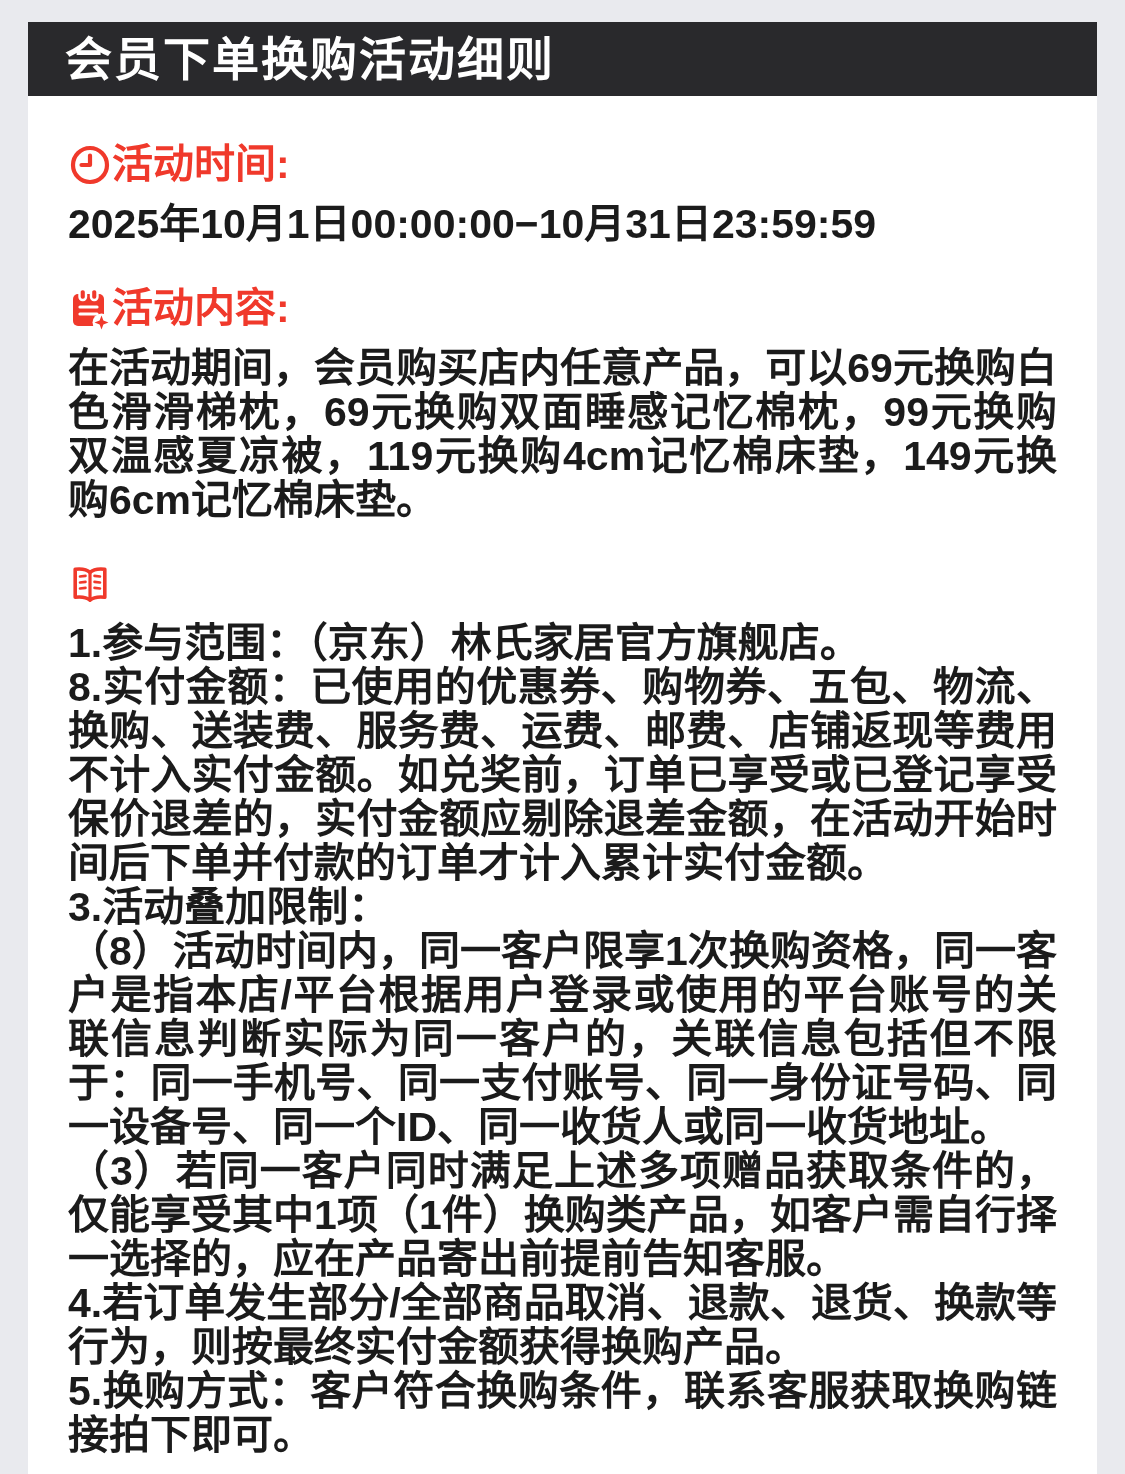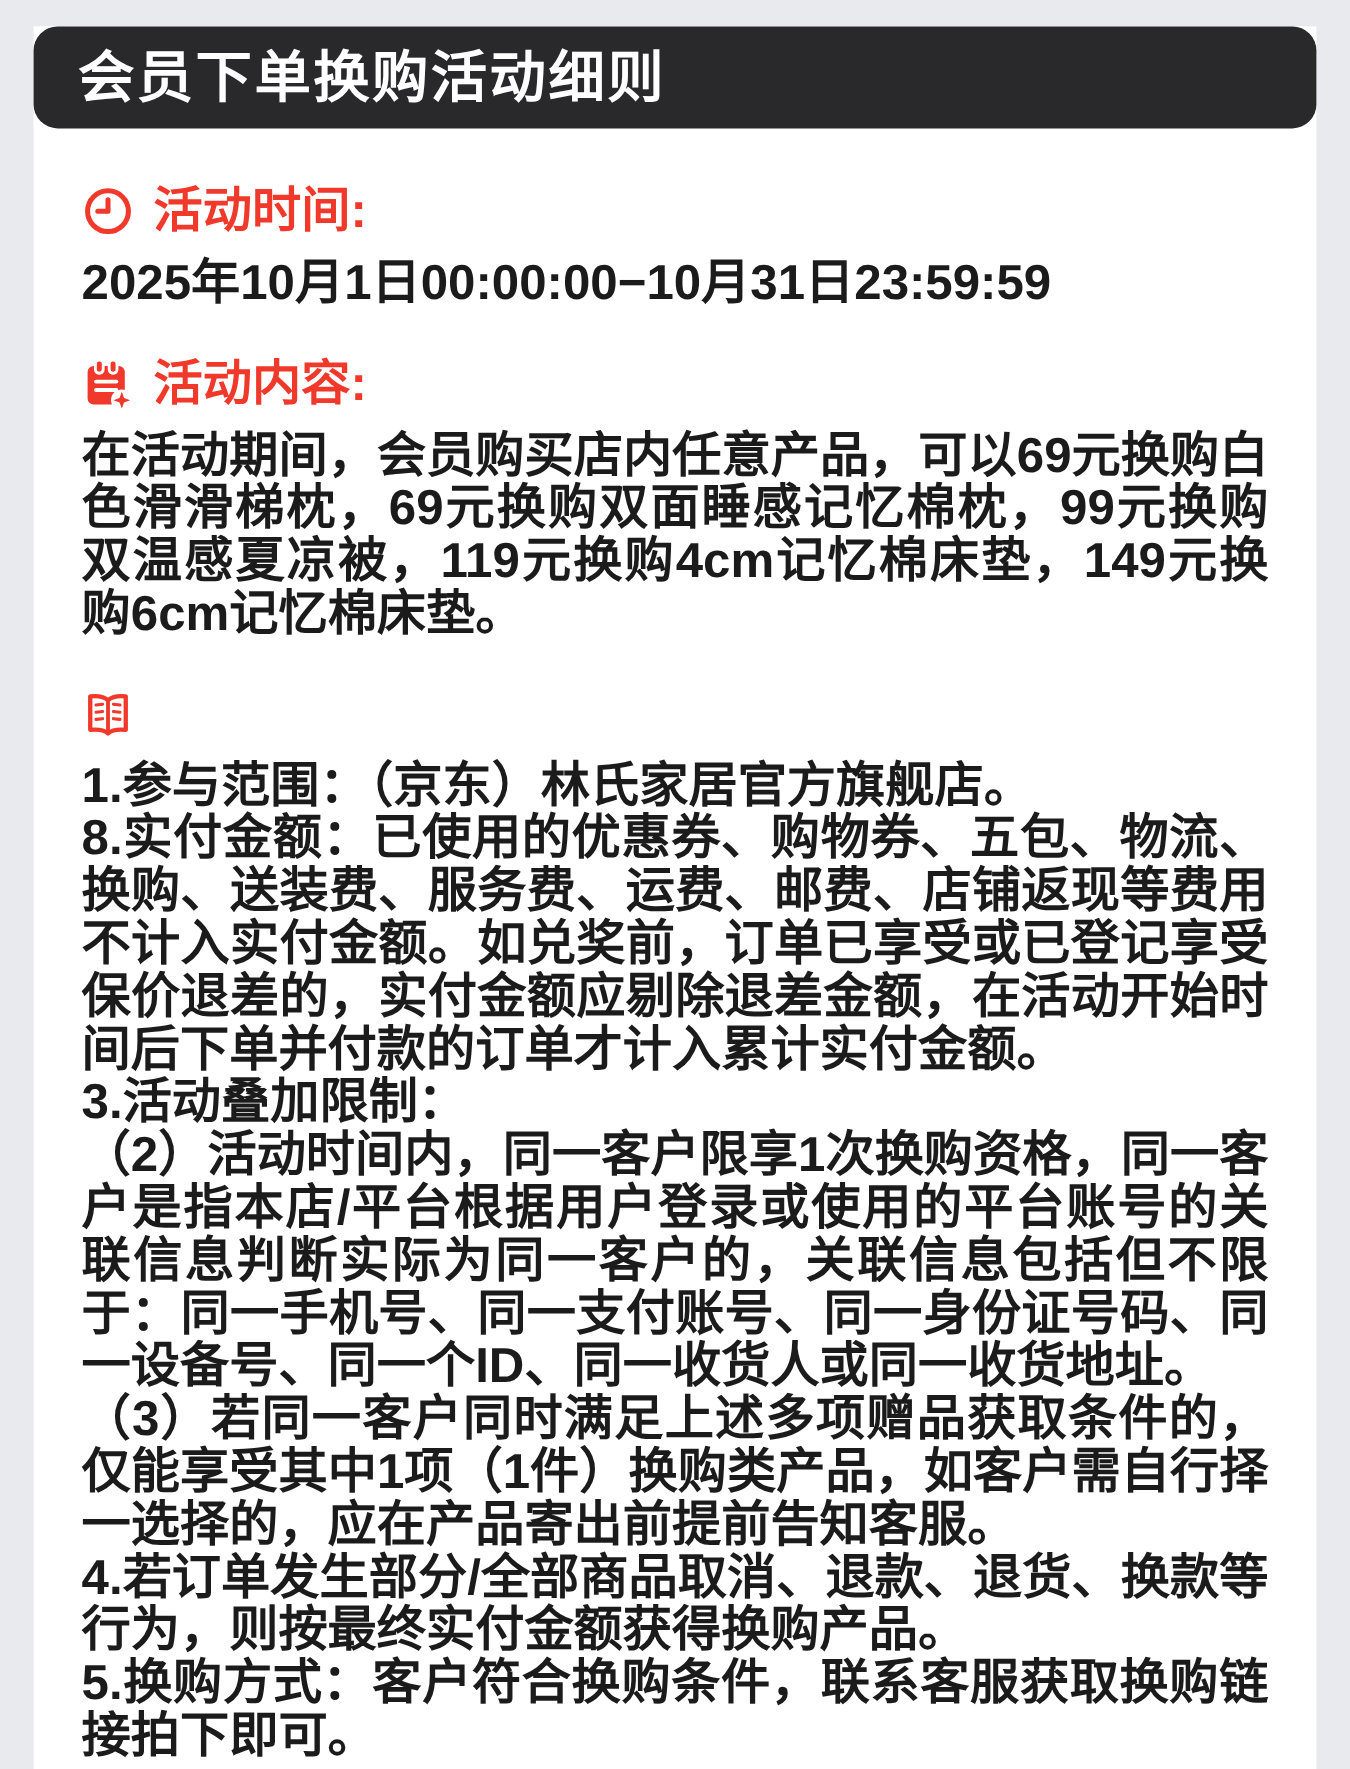--- a/index.html
+++ b/index.html
@@ -8,43 +8,41 @@
     width: 1125px;
     min-height: 1474px;
     background: #e9eaee;
     font-family: "Liberation Sans", sans-serif;
   }
   .card {
     margin: 22px 28px 27px;
     background: #ffffff;
   }
   .titlebar {
-    height: 85px;
+    height: 74px;
     background: #29292c;
     display: flex;
     align-items: center;
     padding: 0 37px;
-    border-radius: 20px;
   }
   .titlebar .title {
     color: #ffffff;
     font-size: 47px;
     font-weight: 700;
     letter-spacing: 2px;
     line-height: 1;
   }
   .content {
     padding: 46px 40px 24px;
   }
   .section { margin-bottom: 40px; }
   .section:last-child { margin-bottom: 0; }
   .sec-head {
     display: flex;
     align-items: center;
-    gap: 16px;
     margin-bottom: 15px;
   }
   .sec-head .icon {
     width: 44px;
     height: 44px;
     flex: 0 0 44px;
     display: block;
   }
   .sec-head .icon svg { width: 100%; height: 100%; display: block; }
   .sec-head .heading {
@@ -111,21 +109,21 @@
             <path d="M22 10.5 C18.8 7.4 13.6 6.6 7.2 7.3 L7.2 35.2 C13.6 34.5 18.8 35.3 22 38.2 C25.2 35.3 30.4 34.5 36.8 35.2 L36.8 7.3 C30.4 6.6 25.2 7.4 22 10.5 Z" fill="none" stroke="#f0392b" stroke-width="3.6" stroke-linejoin="round"></path>
             <line x1="22" y1="11" x2="22" y2="37.5" stroke="#f0392b" stroke-width="3.2"></line>
             <path d="M12 14.5 L17.5 13.9 M12 20.5 L17.5 19.9 M12 26.5 L17.5 25.9" stroke="#f0392b" stroke-width="2.6" stroke-linecap="round" fill="none"></path>
             <path d="M26.5 13.9 L32 14.5 M26.5 19.9 L32 20.5 M26.5 25.9 L32 26.5" stroke="#f0392b" stroke-width="2.6" stroke-linecap="round" fill="none"></path>
           </svg>
         </span>
       </div>
       <p class="text">1.参与范围：（京东）林氏家居官方旗舰店。</p>
       <p class="text">8.实付金额：已使用的优惠券、购物券、五包、物流、换购、送装费、服务费、运费、邮费、店铺返现等费用不计入实付金额。如兑奖前，订单已享受或已登记享受保价退差的，实付金额应剔除退差金额，在活动开始时间后下单并付款的订单才计入累计实付金额。</p>
       <p class="text">3.活动叠加限制：</p>
-      <p class="text">（2）活动时间内，同一客户限享1次换购资格，同一客户是指本店/平台根据用户登录或使用的平台账号的关联信息判断实际为同一客户的，关联信息包括但不限于：同一手机号、同一支付账号、同一身份证号码、同一设备号、同一个ID、同一收货人或同一收货地址。</p>
+      <p class="text">（8）活动时间内，同一客户限享1次换购资格，同一客户是指本店/平台根据用户登录或使用的平台账号的关联信息判断实际为同一客户的，关联信息包括但不限于：同一手机号、同一支付账号、同一身份证号码、同一设备号、同一个ID、同一收货人或同一收货地址。</p>
       <p class="text">（3）若同一客户同时满足上述多项赠品获取条件的，仅能享受其中1项（1件）换购类产品，如客户需自行择一选择的，应在产品寄出前提前告知客服。</p>
       <p class="text">4.若订单发生部分/全部商品取消、退款、退货、换款等行为，则按最终实付金额获得换购产品。</p>
       <p class="text">5.换购方式：客户符合换购条件，联系客服获取换购链接拍下即可。</p>
 
     </div>
 
   </div>
 </div>
 
 </body></html>

